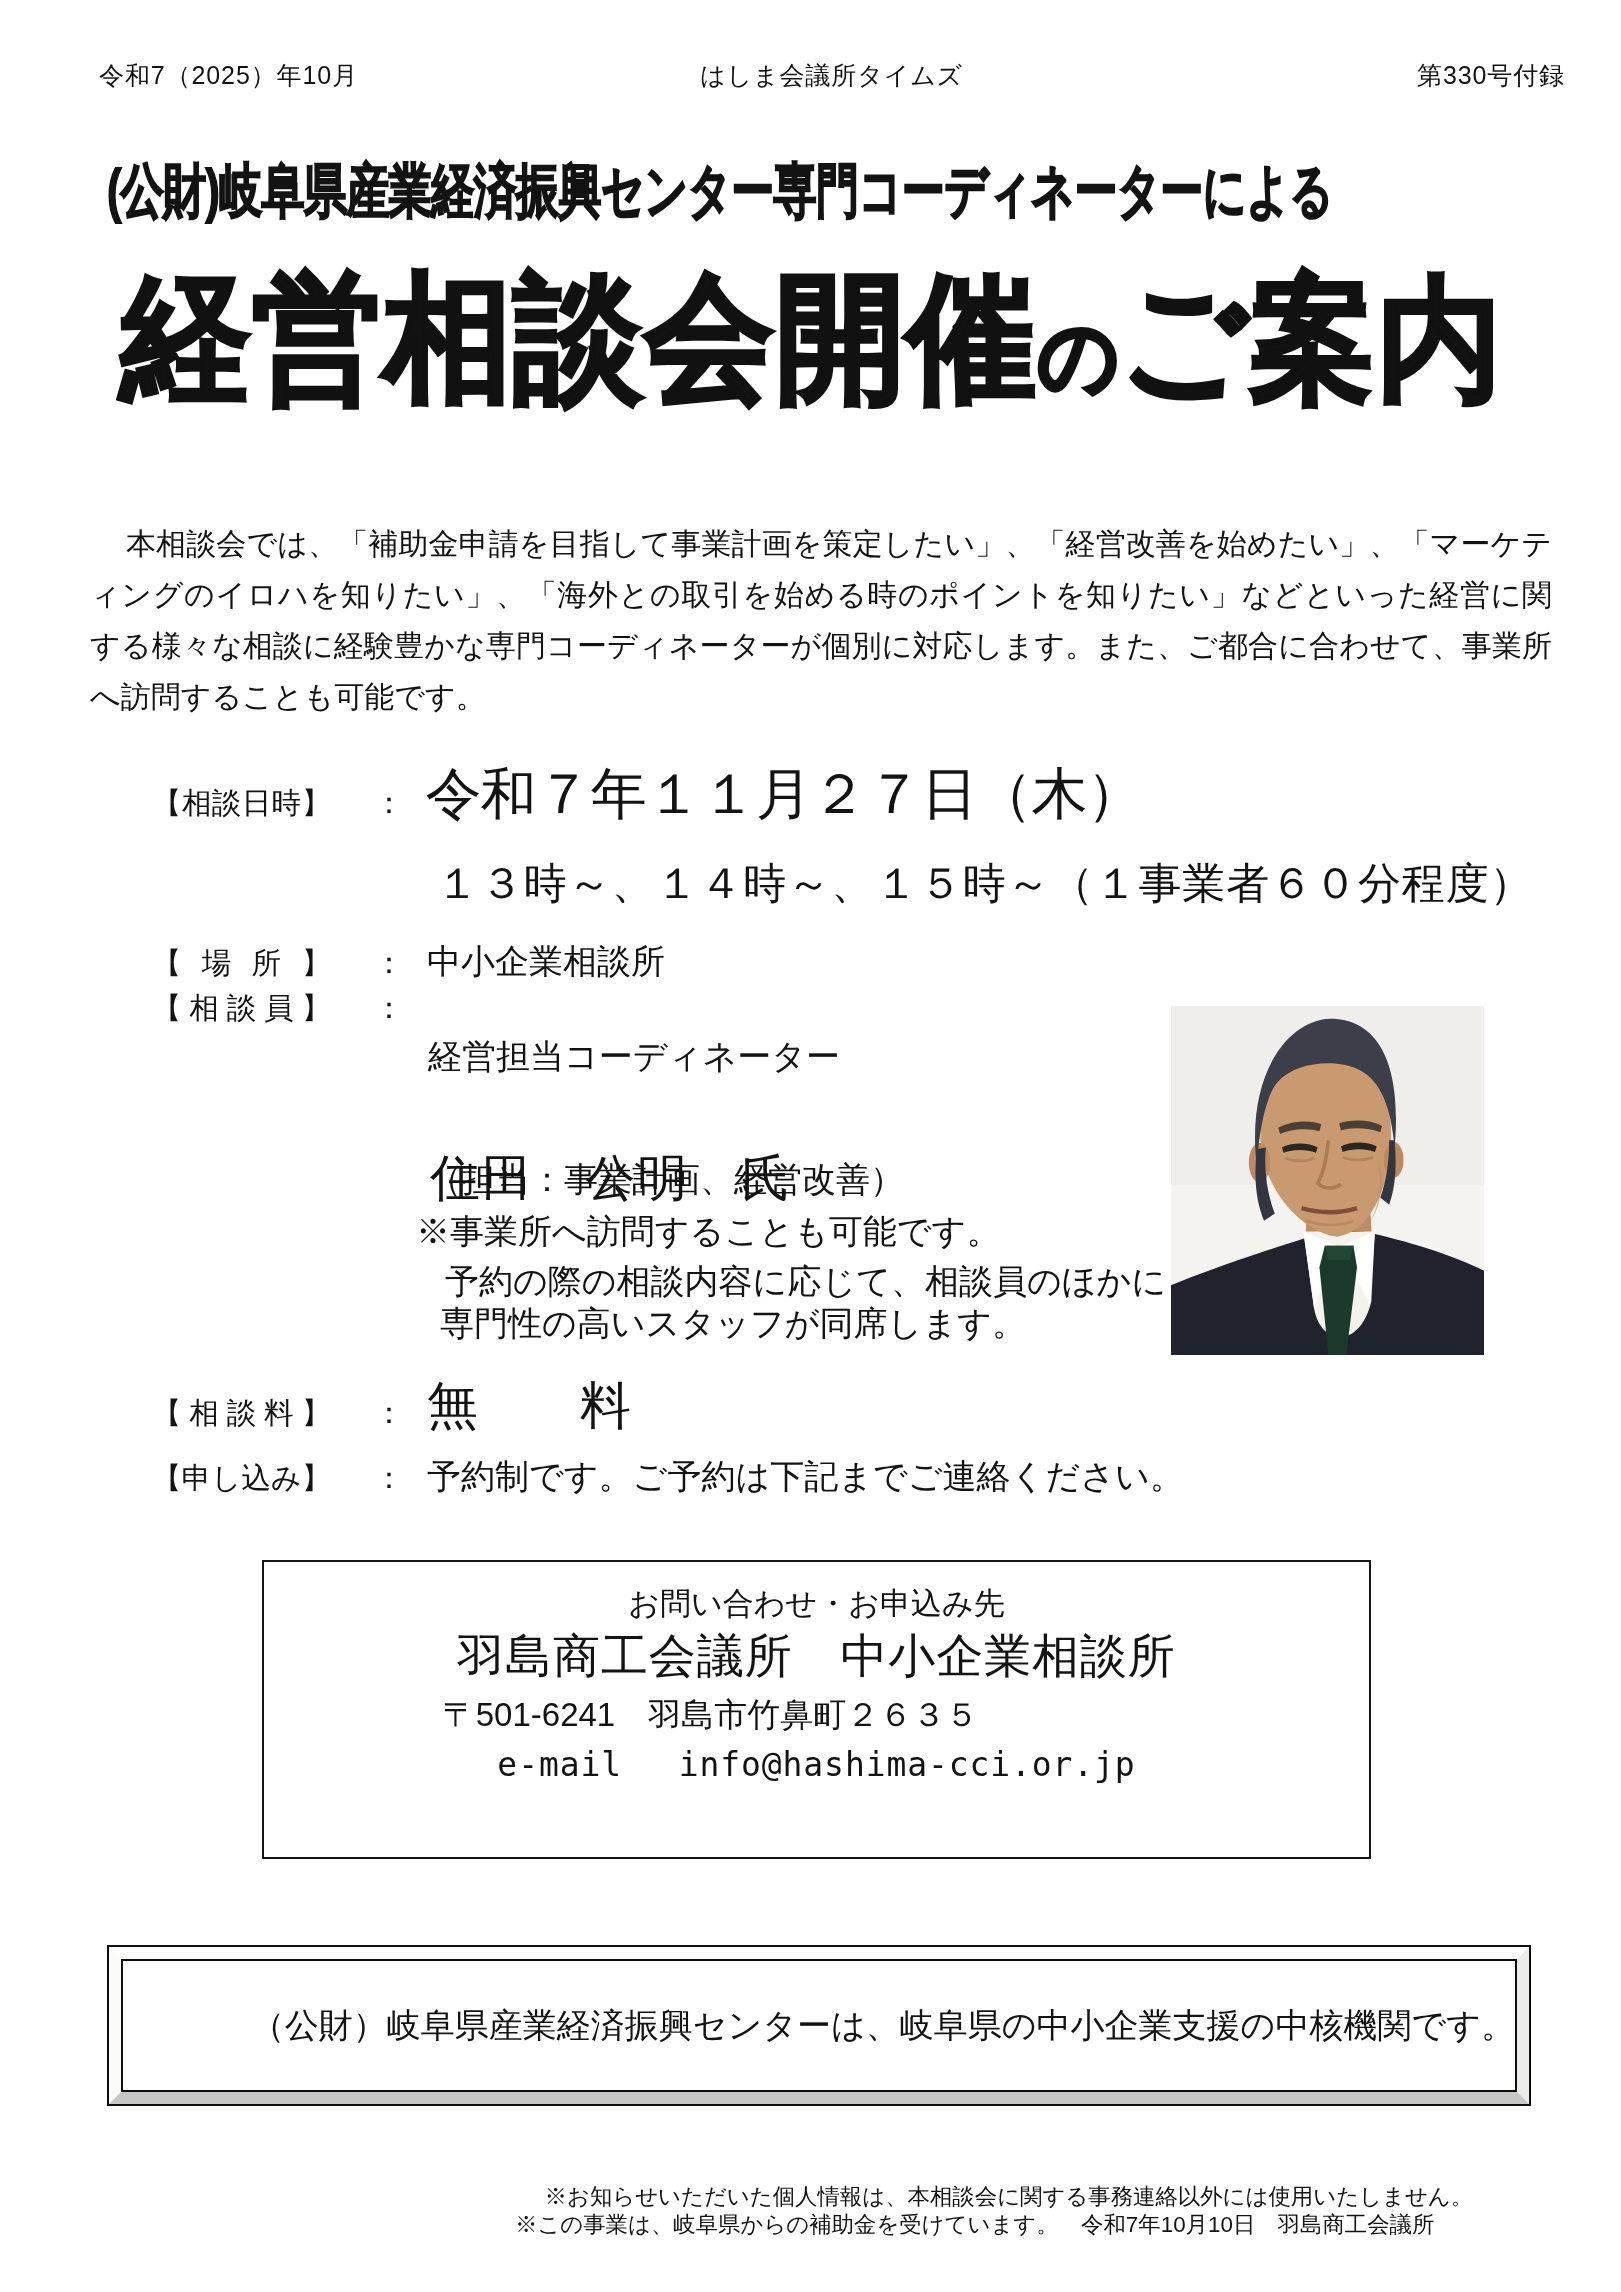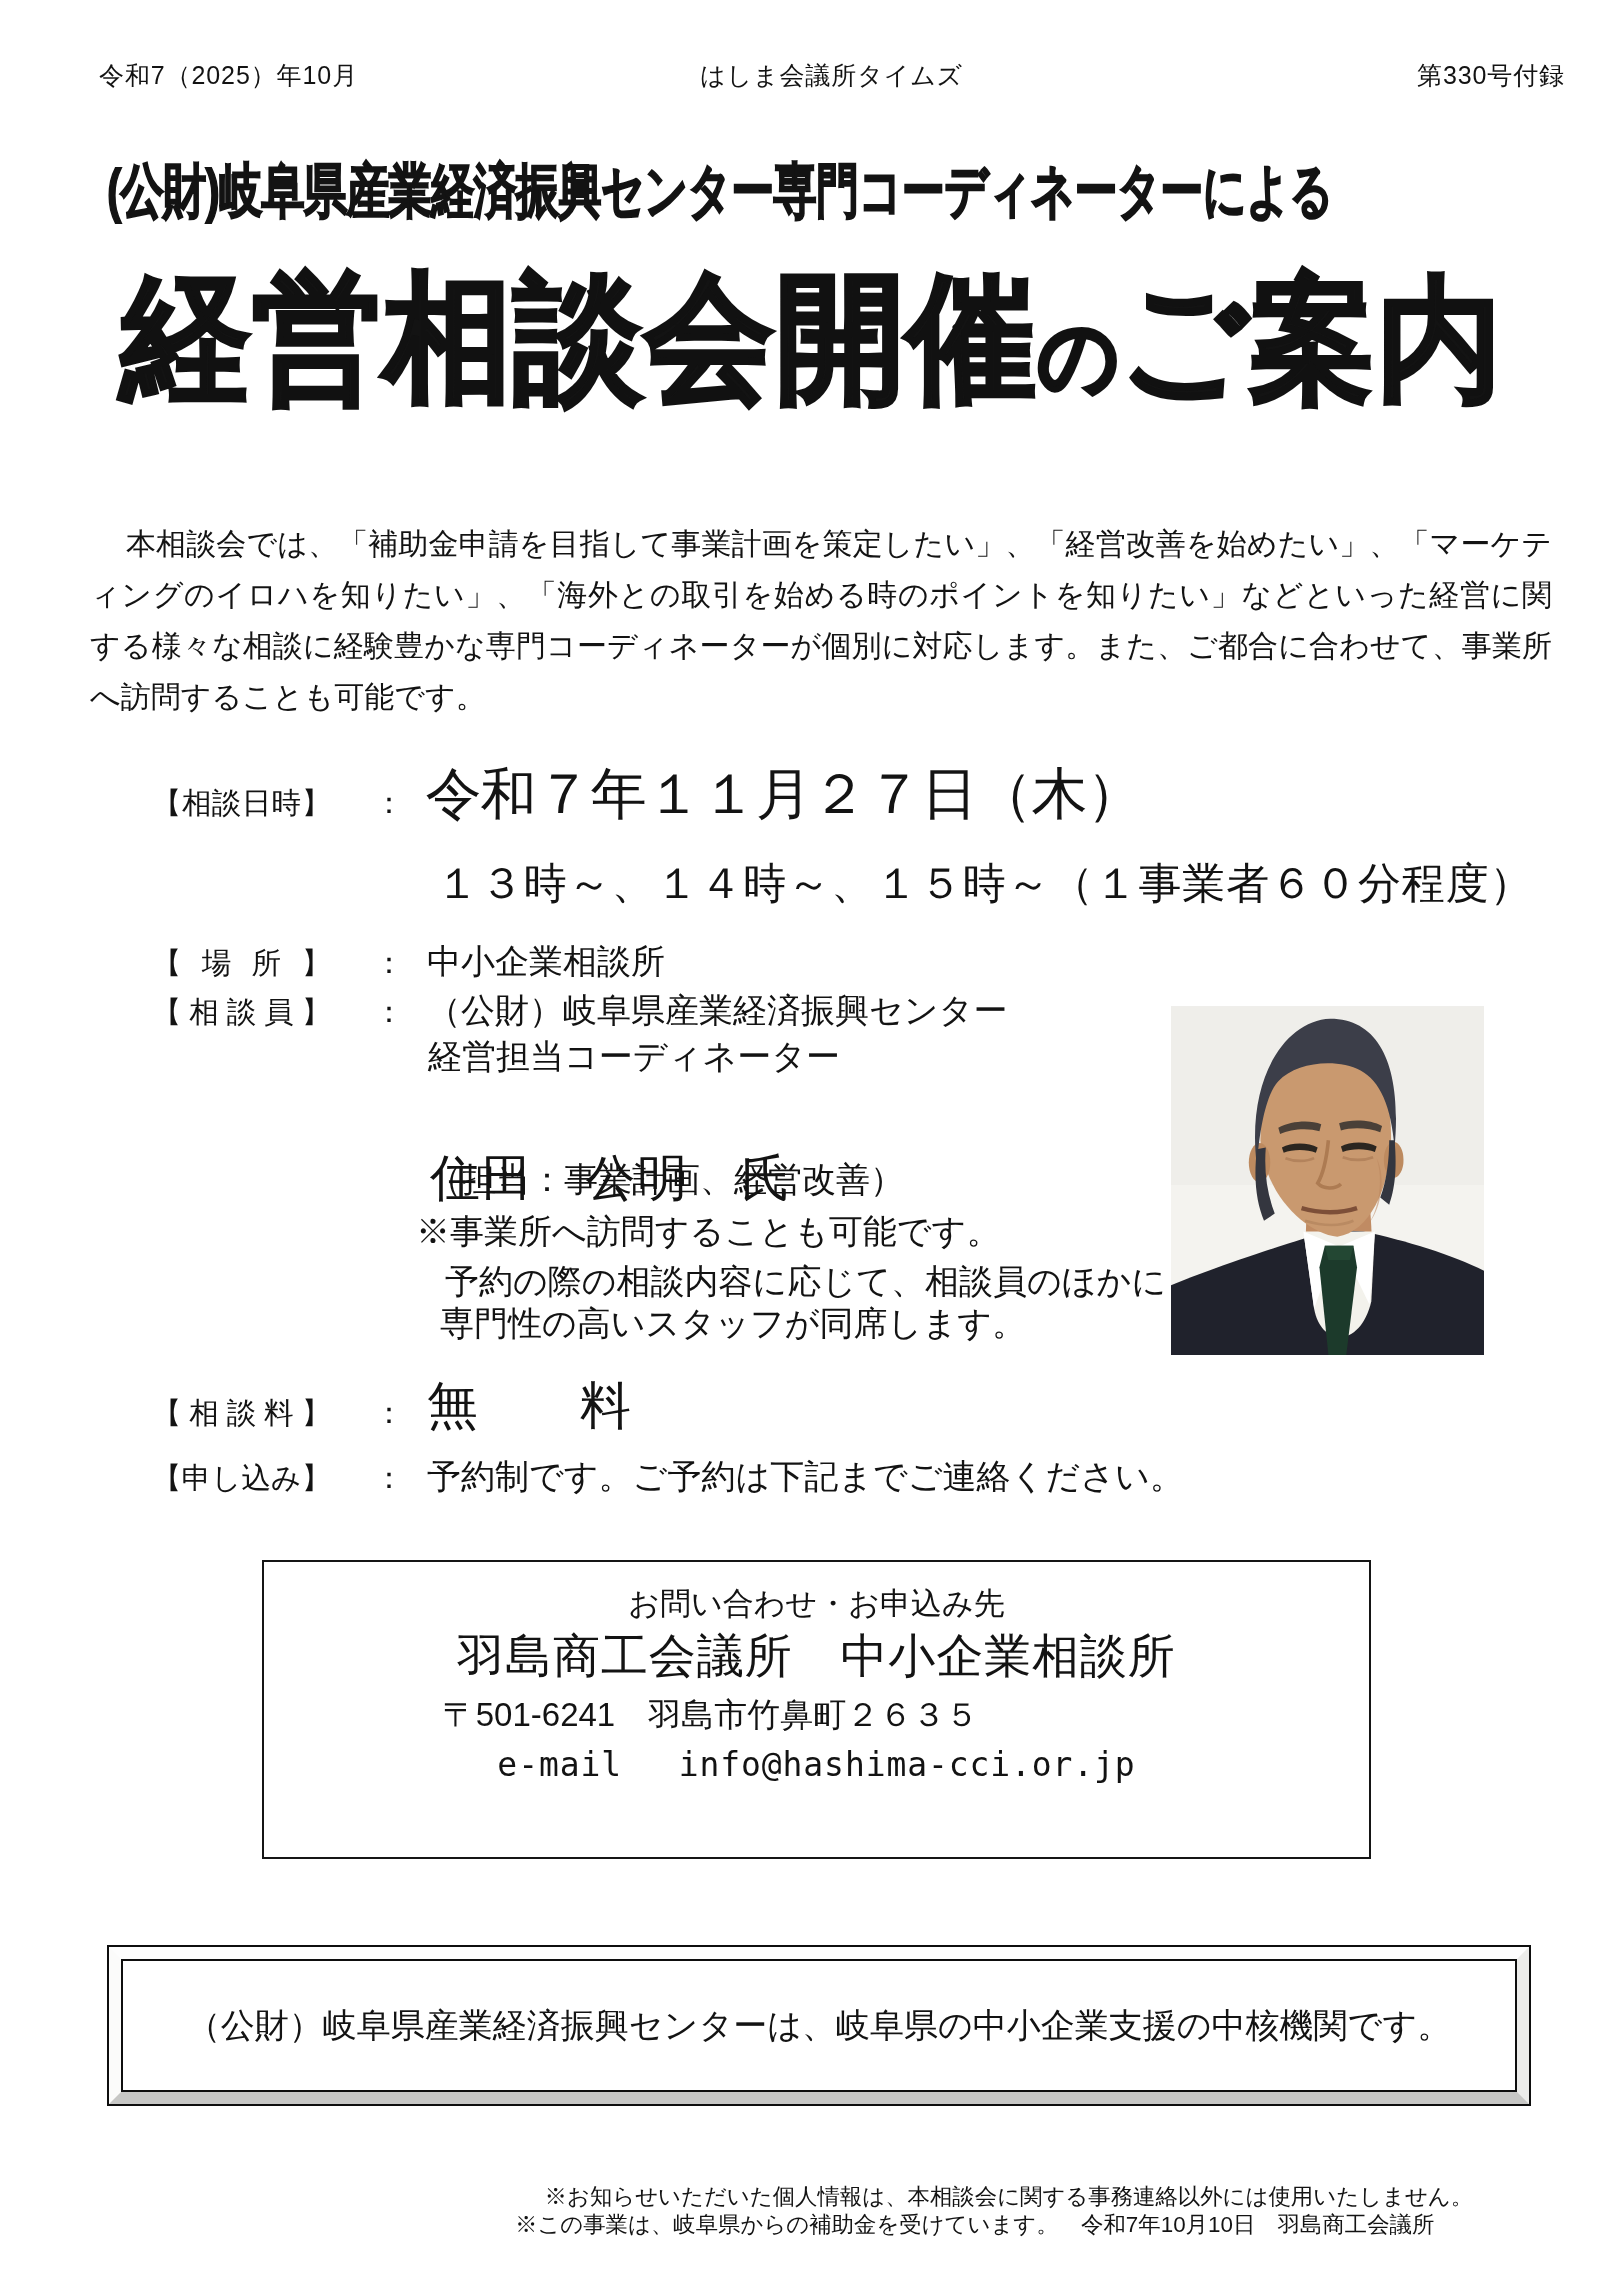--- a/index.html
+++ b/index.html
@@ -98,21 +98,21 @@
     background: #ffffff;
   }
   .banner-frame {
     width: 100%; height: 100%; box-sizing: border-box;
     border: 12.5px solid;
     border-color: #fdfdfd #ececea #c7c7c5 #fbfbfa;
   }
   .banner-inner {
     width: 100%; height: 100%; box-sizing: border-box;
     border: 2.7px solid #0e0e0e;
-    display: flex; flex-direction: column; justify-content: center; align-items: center;
+    display: flex; flex-direction: column; justify-content: center; align-items: flex-end;
     background: #ffffff;
   }
   .banner-inner div { font-size: 34px; line-height: 47px; white-space: nowrap; }
 
   
   .footer-notes { left: 515px; top: 2183px; font-size: 22.4px; line-height: 28px; }
   .footer-notes .fn1 { display: block; margin-left: 29.6px; }
   .footer-notes .fn2 { display: block; }
 </style>
 </head>
@@ -136,21 +136,20 @@
 
 <div class="row" style="left:152px; top:939px;">
   <span class="lbl">【場所】</span>
   <span class="colon">：</span>
   <span class="val-md">中小企業相談所</span>
 </div>
 
 <div class="row" style="left:152px; top:988px;">
   <span class="lbl">【相談員】</span>
   <span class="colon">：</span>
-  <span class="val-md">（公財）岐阜県産業経済振興センター</span>
 </div>
 <div class="abs freeline" style="left:428px; top:1039px;">経営担当コーディネーター</div>
 <div class="abs name-line" style="left:430px; top:1153px;">住田　公明　氏</div>
 <div class="abs freeline" style="left:428px; top:1162px;">（担当：事業計画、経営改善）</div>
 <div class="abs freeline" style="left:416px; top:1214px;">※事業所へ訪問することも可能です。</div>
 <div class="abs freeline" style="left:445px; top:1264px;">予約の際の相談内容に応じて、相談員のほかに</div>
 <div class="abs freeline" style="left:440px; top:1306px;">専門性の高いスタッフが同席します。</div>
 
 <div class="row" style="left:152px; top:1372px;">
   <span class="lbl">【相談料】</span>

